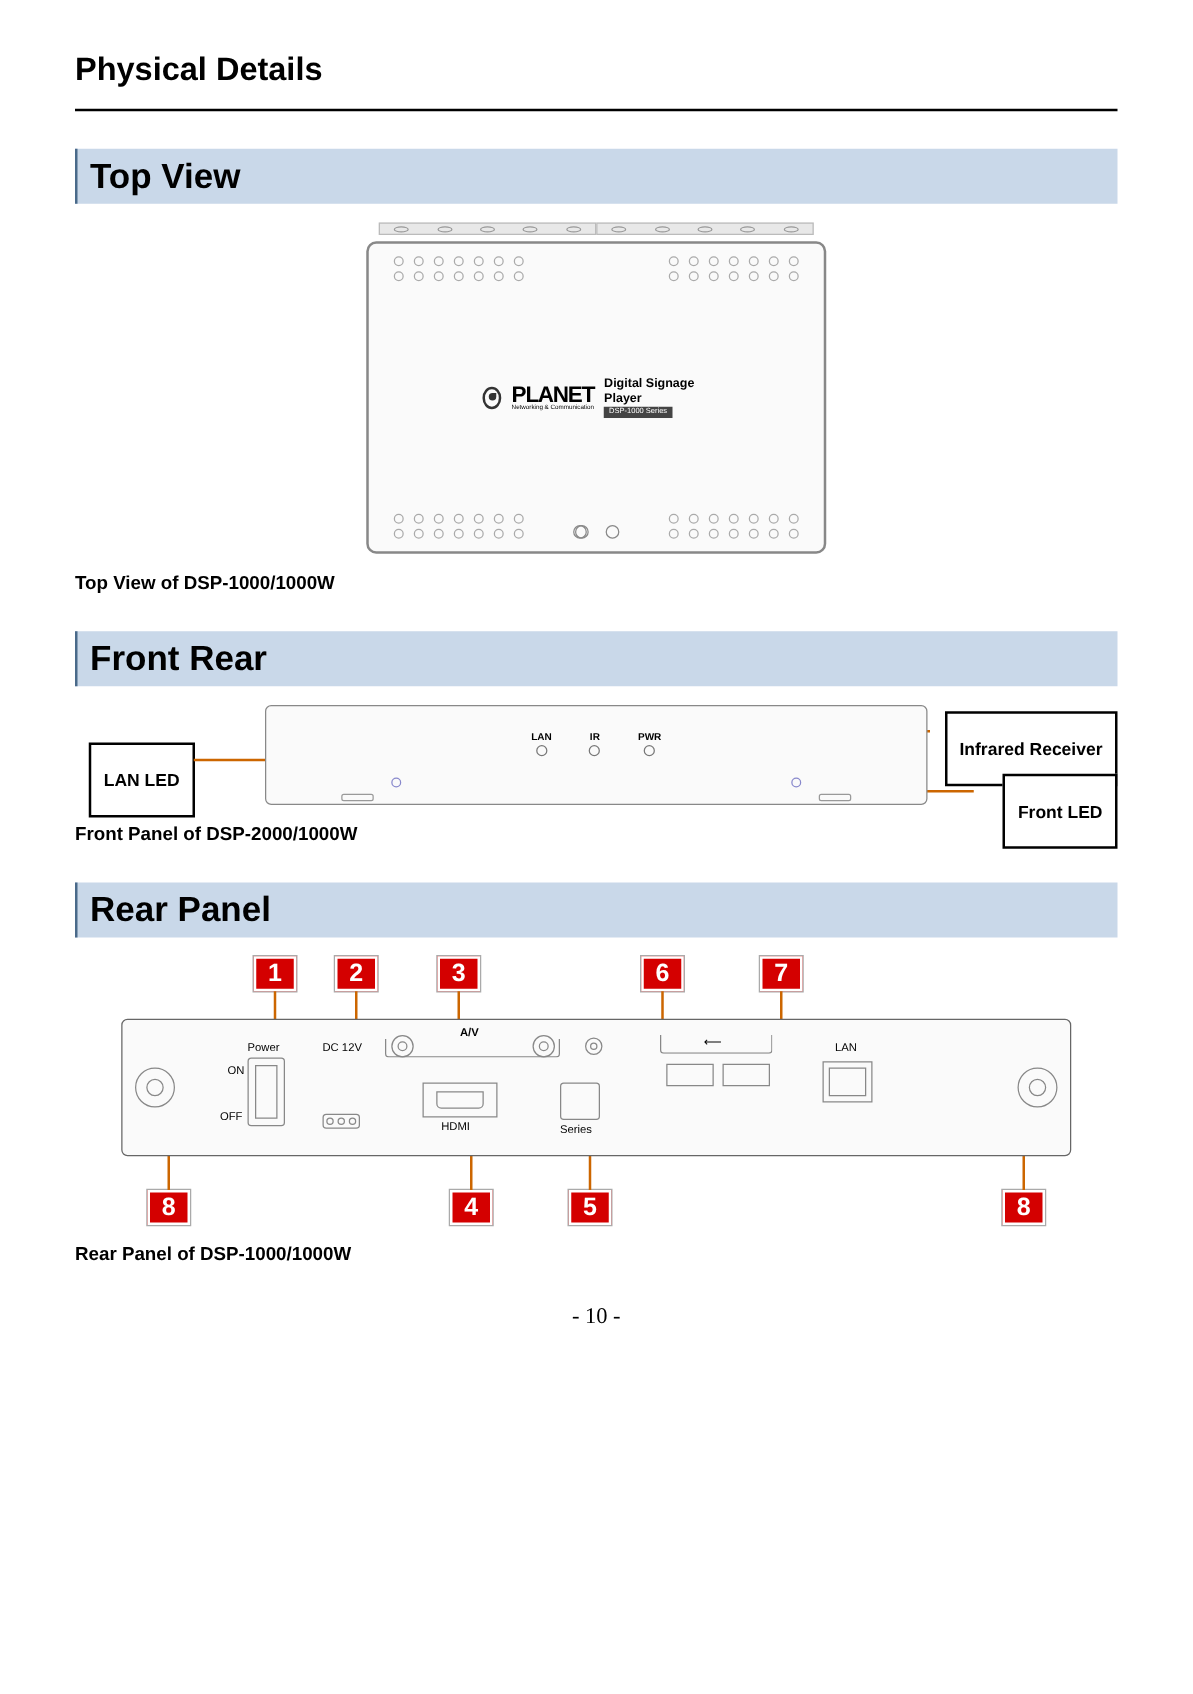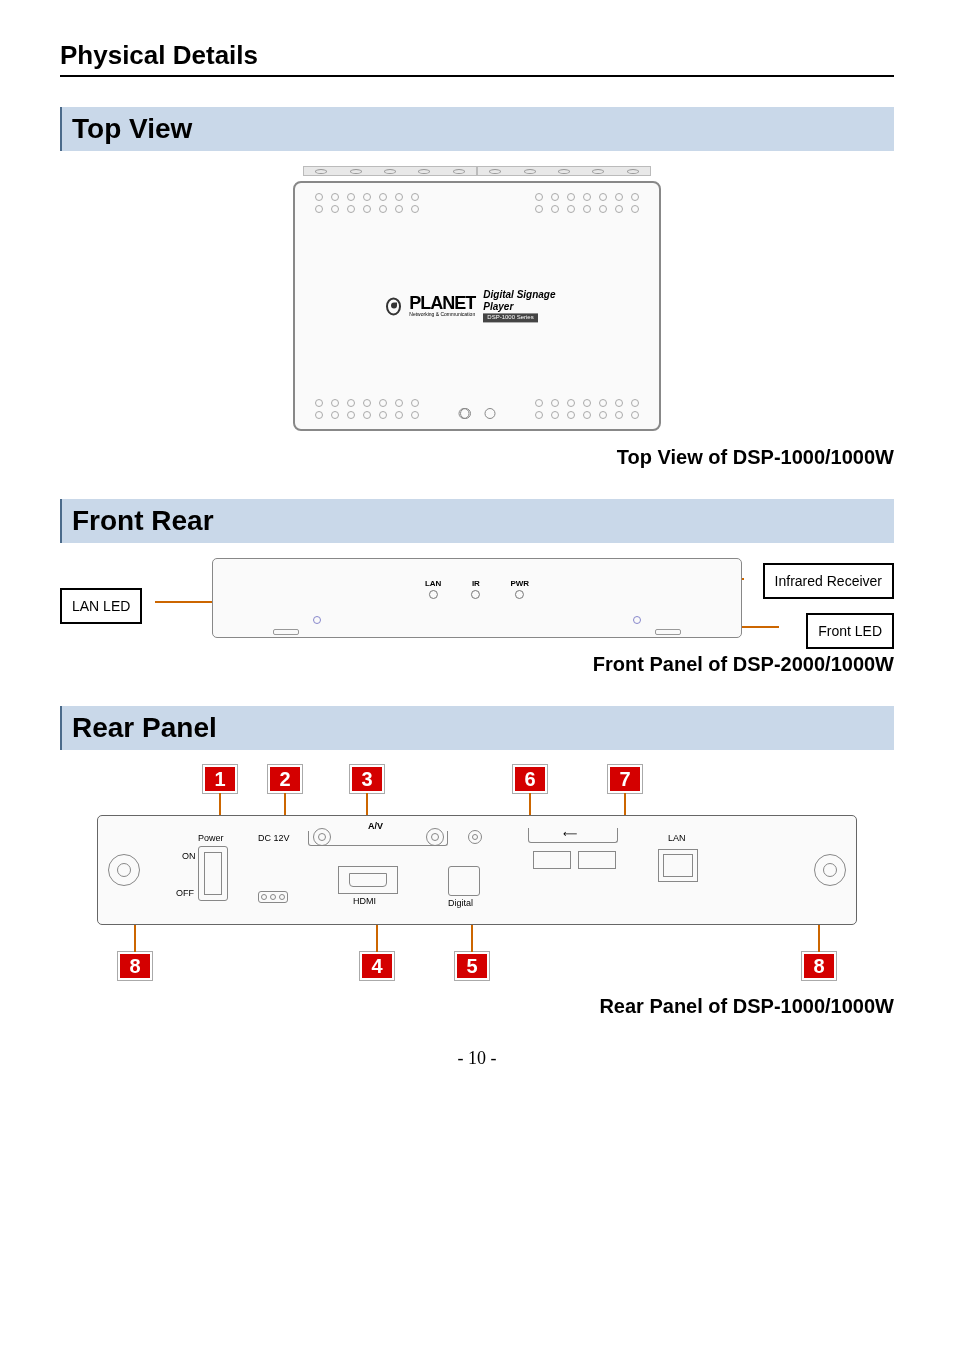--- a/index.html
+++ b/index.html
@@ -10,35 +10,35 @@
     body {
       font-family: Arial, sans-serif;
       background: #fff;
       width: 954px;
       margin: 0 auto;
       padding: 40px 60px;
     }
     .main-title {
       font-size: 26px;
       font-weight: bold;
-      padding-bottom: 4px;
+      padding-bottom: 16px;
       border-bottom: 2px solid #000;
       margin-bottom: 30px;
     }
     .section-header {
       font-size: 28px;
       font-weight: bold;
       background: #c9d8e9;
       padding: 6px 10px;
       margin-bottom: 15px;
       border-left: 2px solid #4a6a8a;
     }
     .figure-caption {
-      text-align: right;
-      font-size: 20px;
+      text-align: left;
+      font-size: 15px;
       font-weight: bold;
       margin: 15px 0 30px 0;
     }
     .page-number {
       text-align: center;
       font-size: 18px;
       font-family: 'Times New Roman', serif;
     }
     
     
@@ -155,21 +155,20 @@
       font-size: 5px;
     }
     .logo-right {
       display: flex;
       flex-direction: column;
       line-height: 1.2;
     }
     .logo-dsp-title {
       font-size: 10px;
       font-weight: bold;
-      font-style: italic;
     }
     .logo-dsp-series {
       font-size: 6px;
       background: #444;
       color: #fff;
       padding: 1px 4px;
       width: fit-content;
     }
     
     
@@ -225,26 +224,27 @@
       bottom: 2px;
       width: 26px;
       height: 6px;
       border: 1px solid #999;
       border-radius: 2px;
     }
     .fp-foot-l { left: 60px; }
     .fp-foot-r { right: 60px; }
     .callout-box {
       border: 2px solid #000;
-      font-weight: normal;
+      font-weight: bold;
       font-size: 14px;
-      padding: 8px 10px;
+      padding: 20px 10px;
       background: #fff;
       position: absolute;
       white-space: nowrap;
+      margin-left: 11px;
     }
     .callout-lan { left: 0; top: 30px; }
     .callout-ir { right: 0; top: 5px; }
     .callout-pwr { right: 0; top: 55px; }
     .callout-line {
       position: absolute;
       background: #cc6600;
       height: 2px;
     }
     .line-lan { left: 95px; top: 43px; width: 200px; }
@@ -615,21 +615,21 @@
     <div class="rp-jack rp-jack-1"></div>
     <div class="rp-jack rp-jack-2"></div>
     <div class="rp-jack rp-jack-3"></div>
 
     <div class="rp-hdmi">
         <div class="rp-hdmi-inner"></div>
       </div>
     <span class="rp-label rp-hdmi-lbl">HDMI</span>
 
     <div class="rp-optical"></div>
-    <span class="rp-label rp-optical-lbl">Digital</span>
+    <span class="rp-label rp-optical-lbl">Series</span>
 
     <div class="rp-usb-group"></div>
     <span class="rp-usb-icon">⟵</span>
     <div class="rp-usb-1"></div>
     <div class="rp-usb-2"></div>
 
     <span class="rp-label rp-lan-lbl">LAN</span>
     <div class="rp-lan">
         <div class="rp-lan-inner"></div>
       </div>

